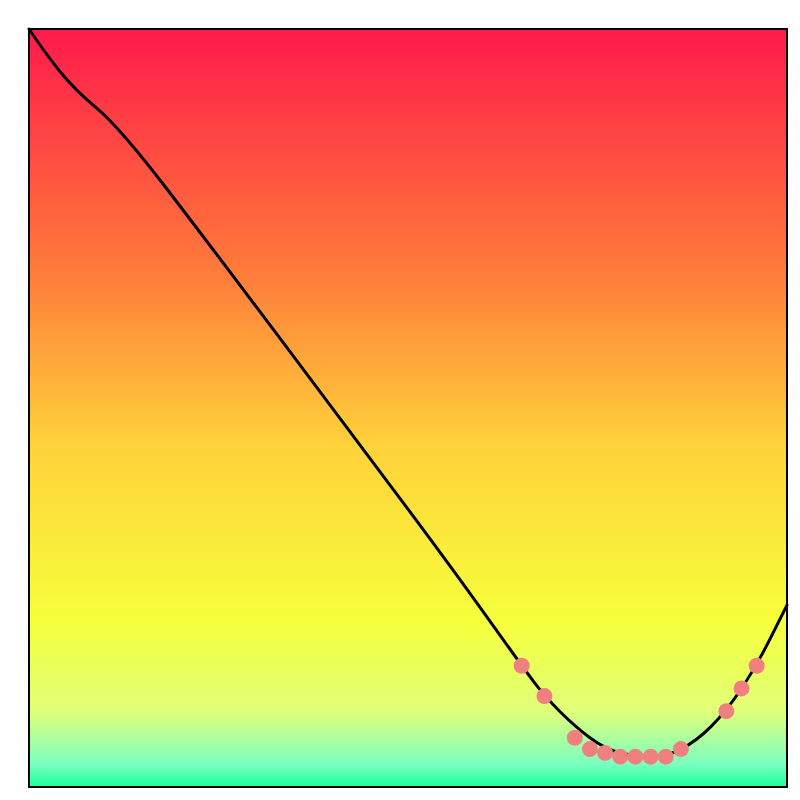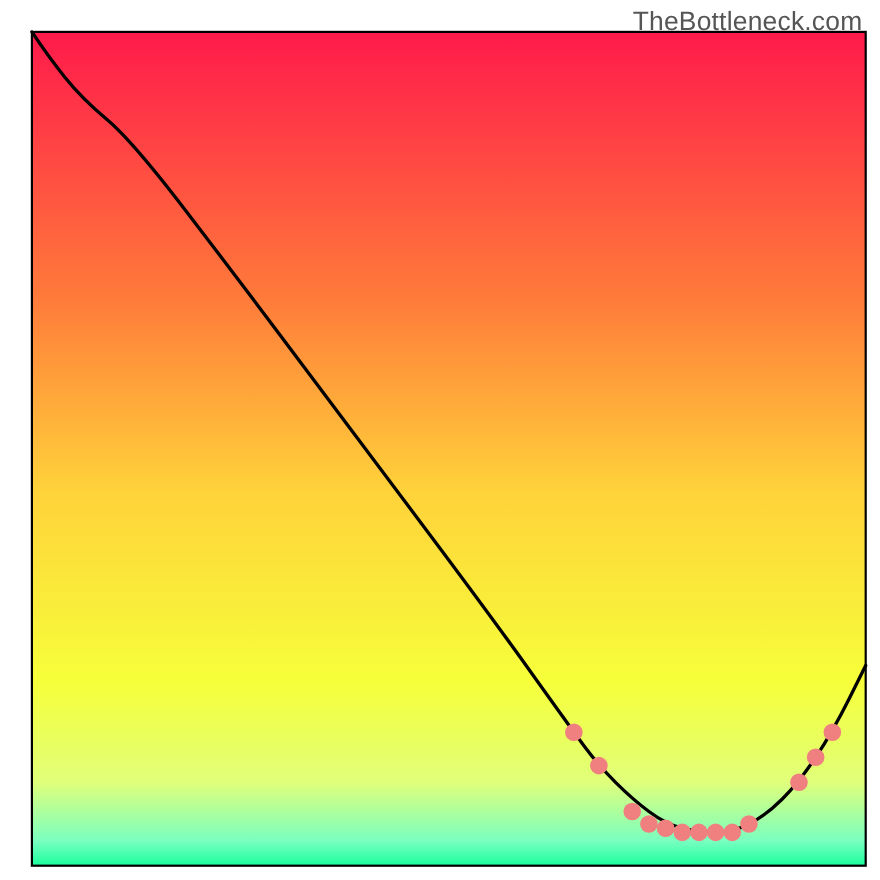--- a/index.html
+++ b/index.html
@@ -32,21 +32,20 @@
     left: 0;
     top: 0;
     width: 800px;
     height: 800px;
   }
 </style>
 </head>
 <body>
 
 <div class="frame">
-  <div class="watermark">TheBottleneck.com</div>
   <svg class="plot" viewBox="0 0 800 800">
     <defs>
       <linearGradient id="bg-grad" x1="0" y1="0" x2="0" y2="1">
           <stop offset="0%" stop-color="#ff1a4b"></stop>
           <stop offset="32%" stop-color="#ff7b3a"></stop>
           <stop offset="55.00000000000001%" stop-color="#ffd23a"></stop>
           <stop offset="78%" stop-color="#f6ff3a"></stop>
           <stop offset="90%" stop-color="#e0ff7a"></stop>
           <stop offset="97%" stop-color="#7affc0"></stop>
           <stop offset="100%" stop-color="#1aff9e"></stop>

